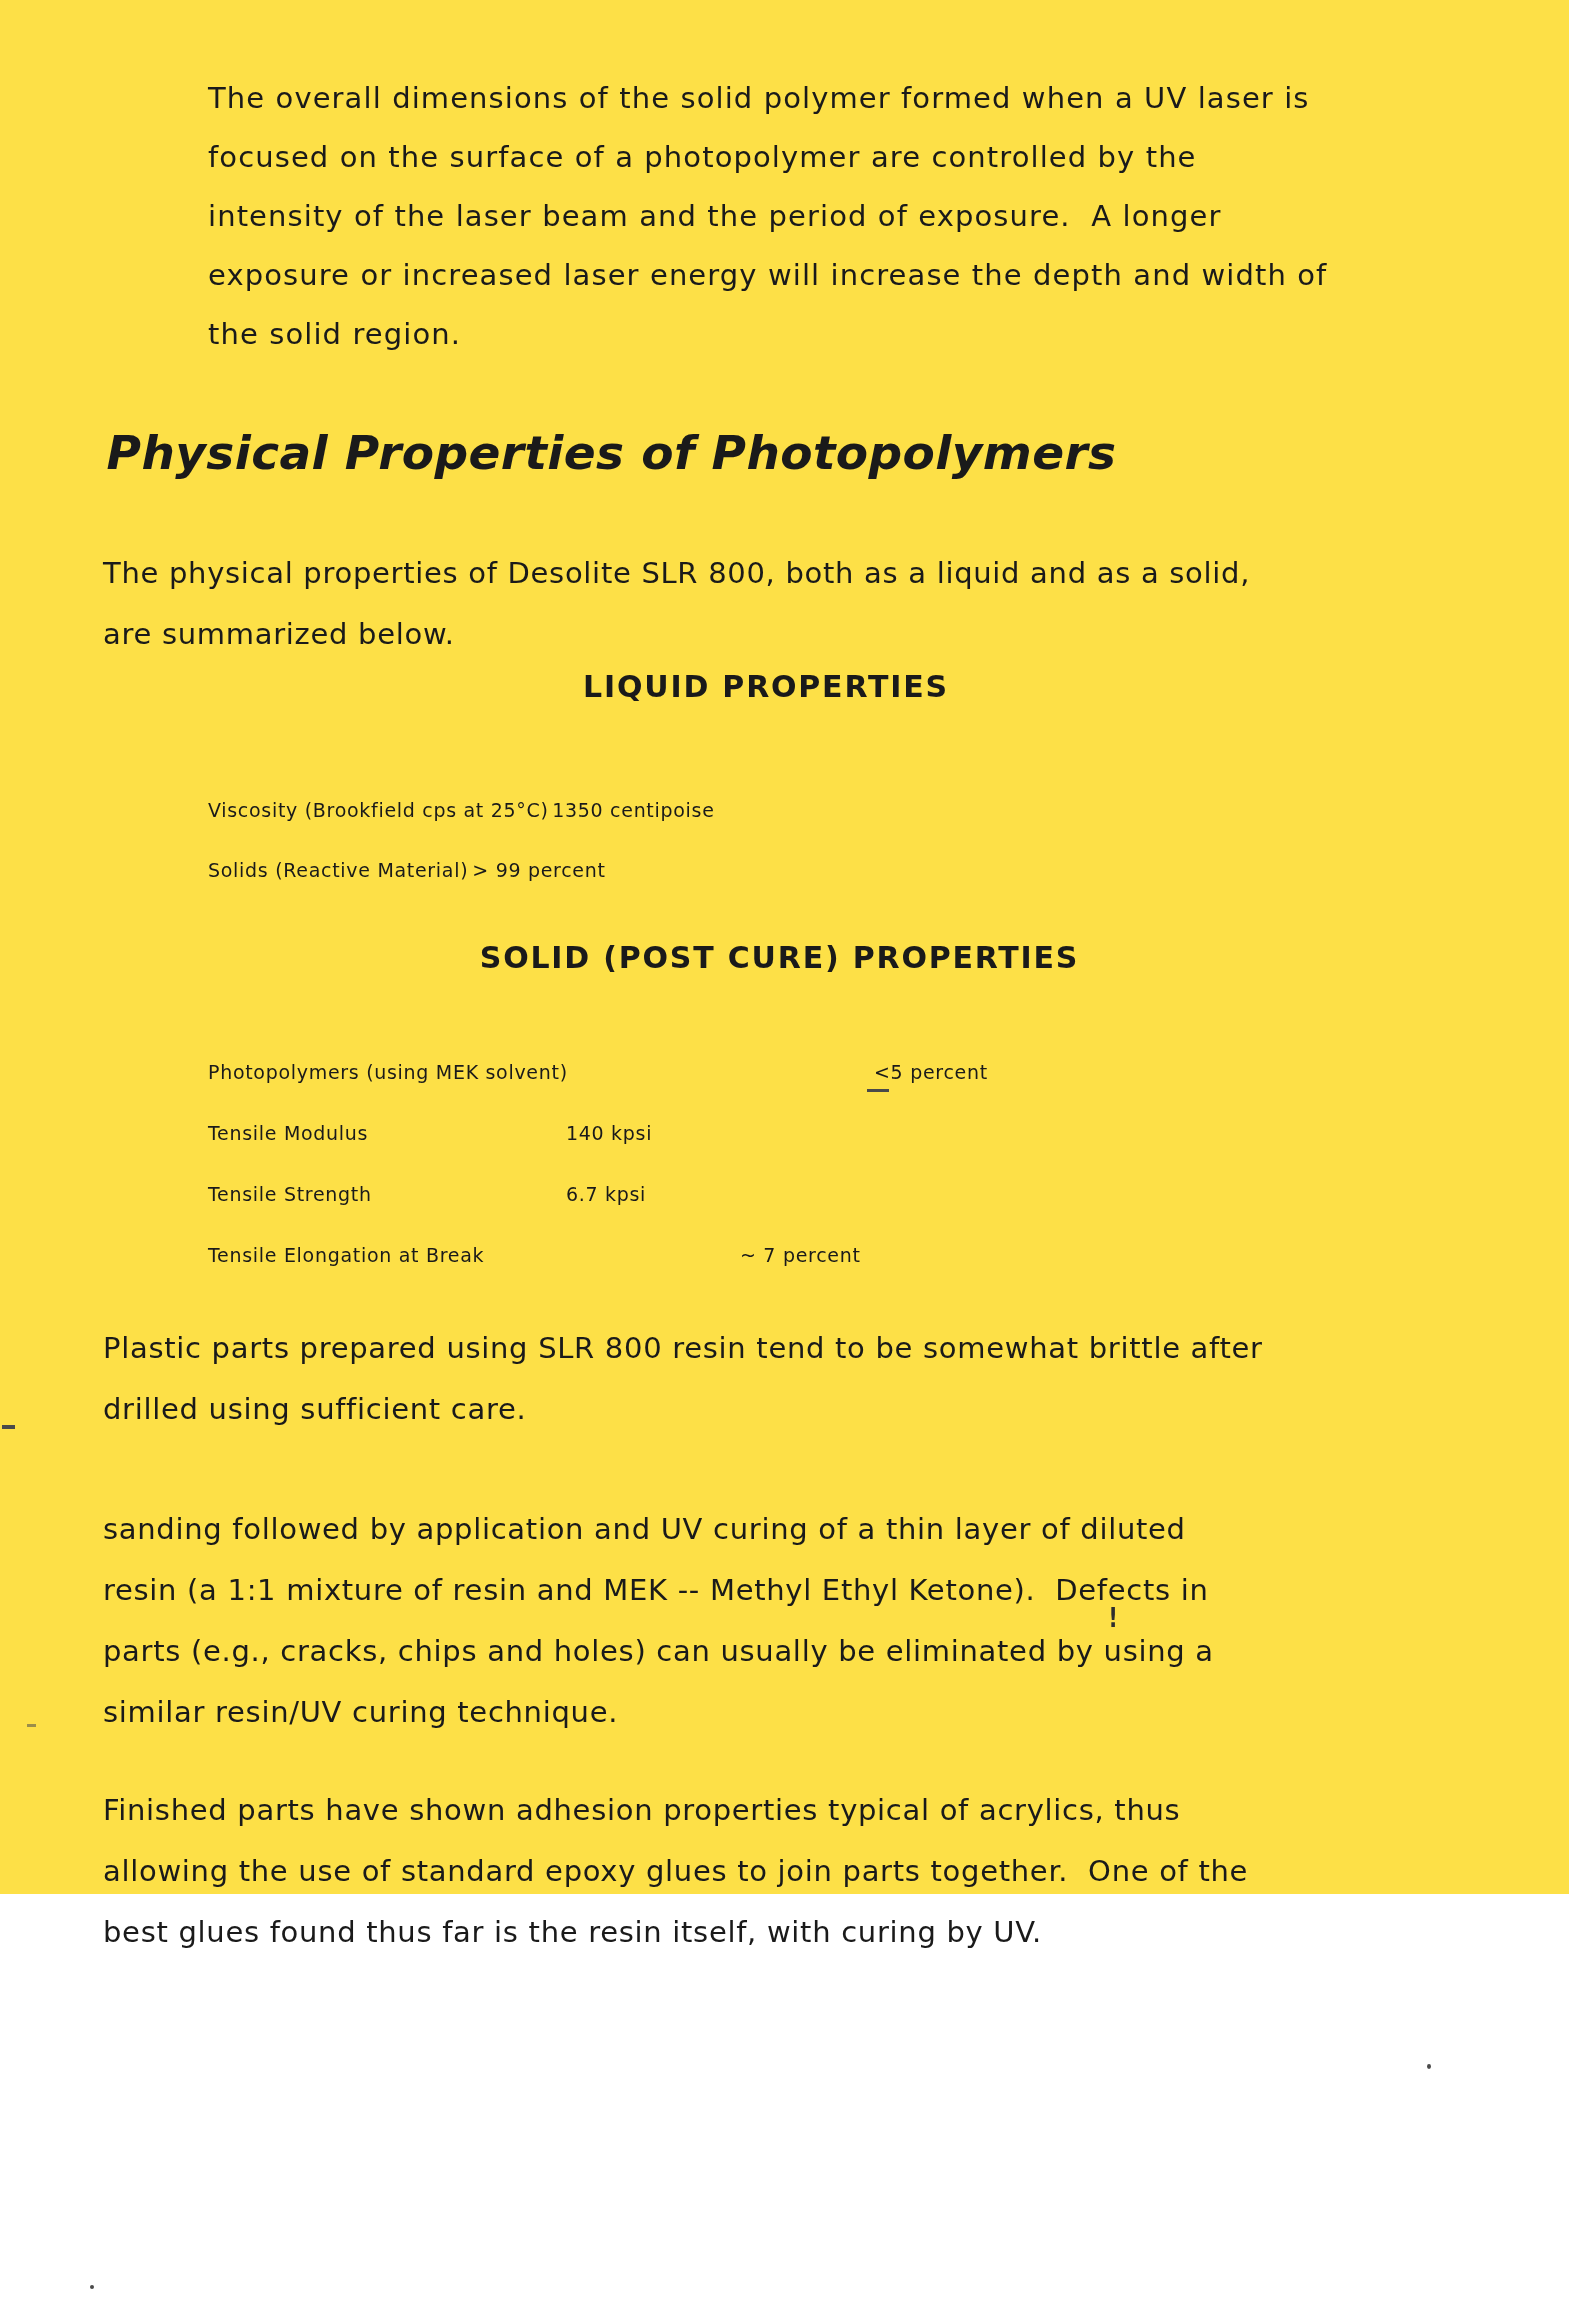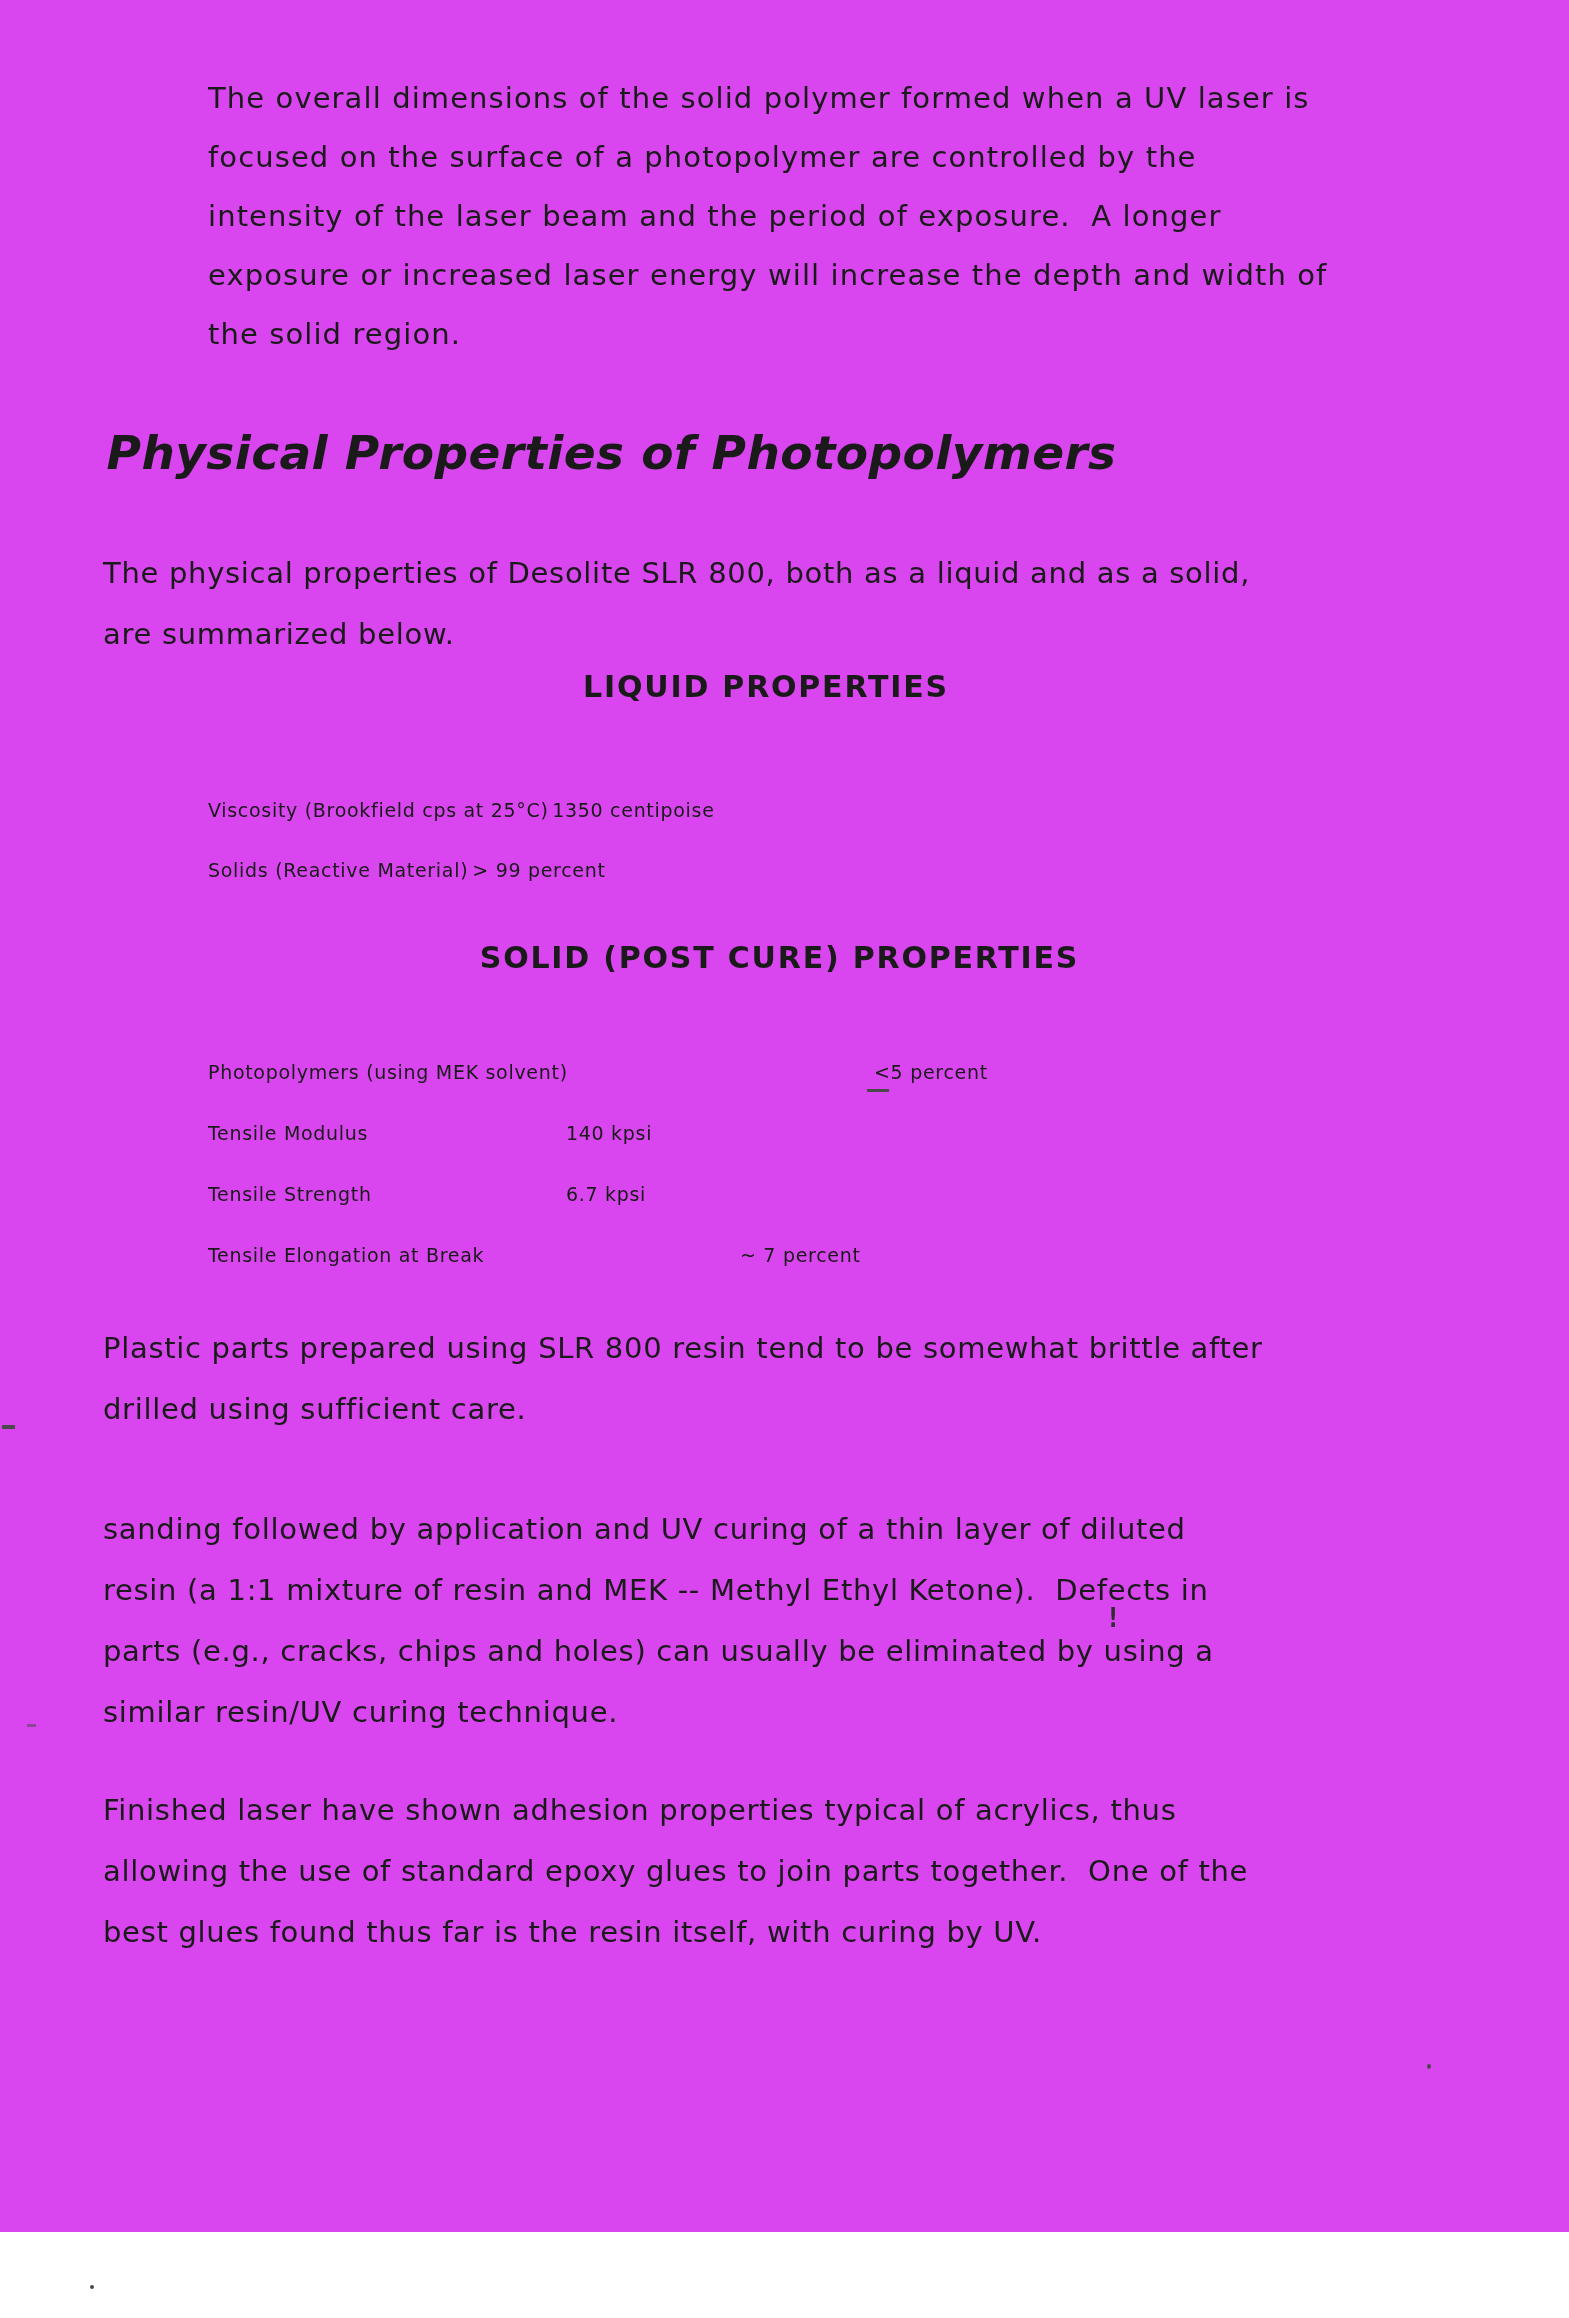--- a/index.html
+++ b/index.html
@@ -4,22 +4,22 @@
 <style>
   html, body { margin: 0; padding: 0; }
   body {
     width: 1569px; height: 2319px;
     background: #ffffff;
     overflow: hidden;
     font-family: "DejaVu Sans", "Liberation Sans", sans-serif;
   }
   .page {
     position: relative;
-    width: 1569px; height: 2232px;
-    background: #d946ef;
+    width: 1569px; height: 1894px;
+    background: #fde047;
     color: #1a1a1a;
   }
   .content {
     position: absolute;
     left: 103px; top: 69px;
     width: 1424px;
   }
   .line { white-space: pre; }
   .para {
     font-size: 29px;
@@ -130,21 +130,21 @@
     </div>
 
     <div class="para surfaces">
       <div class="line">sanding followed by application and UV curing of a thin layer of diluted</div>
       <div class="line">resin (a 1:1 mixture of resin and MEK -- Methyl Ethyl Ketone).  Defects in</div>
       <div class="line">parts (e.g., cracks, chips and holes) can usually be eliminated by using a</div>
       <div class="line">similar resin/UV curing technique.</div>
     </div>
 
     <div class="para finished">
-      <div class="line">Finished laser have shown adhesion properties typical of acrylics, thus</div>
+      <div class="line">Finished parts have shown adhesion properties typical of acrylics, thus</div>
       <div class="line">allowing the use of standard epoxy glues to join parts together.  One of the</div>
       <div class="line">best glues found thus far is the resin itself, with curing by UV.</div>
     </div>
 
   </div>
 
   <div class="stray">!</div>
 
   <div class="artifact art-dash-left"></div>
   <div class="artifact art-dash-left2"></div>

